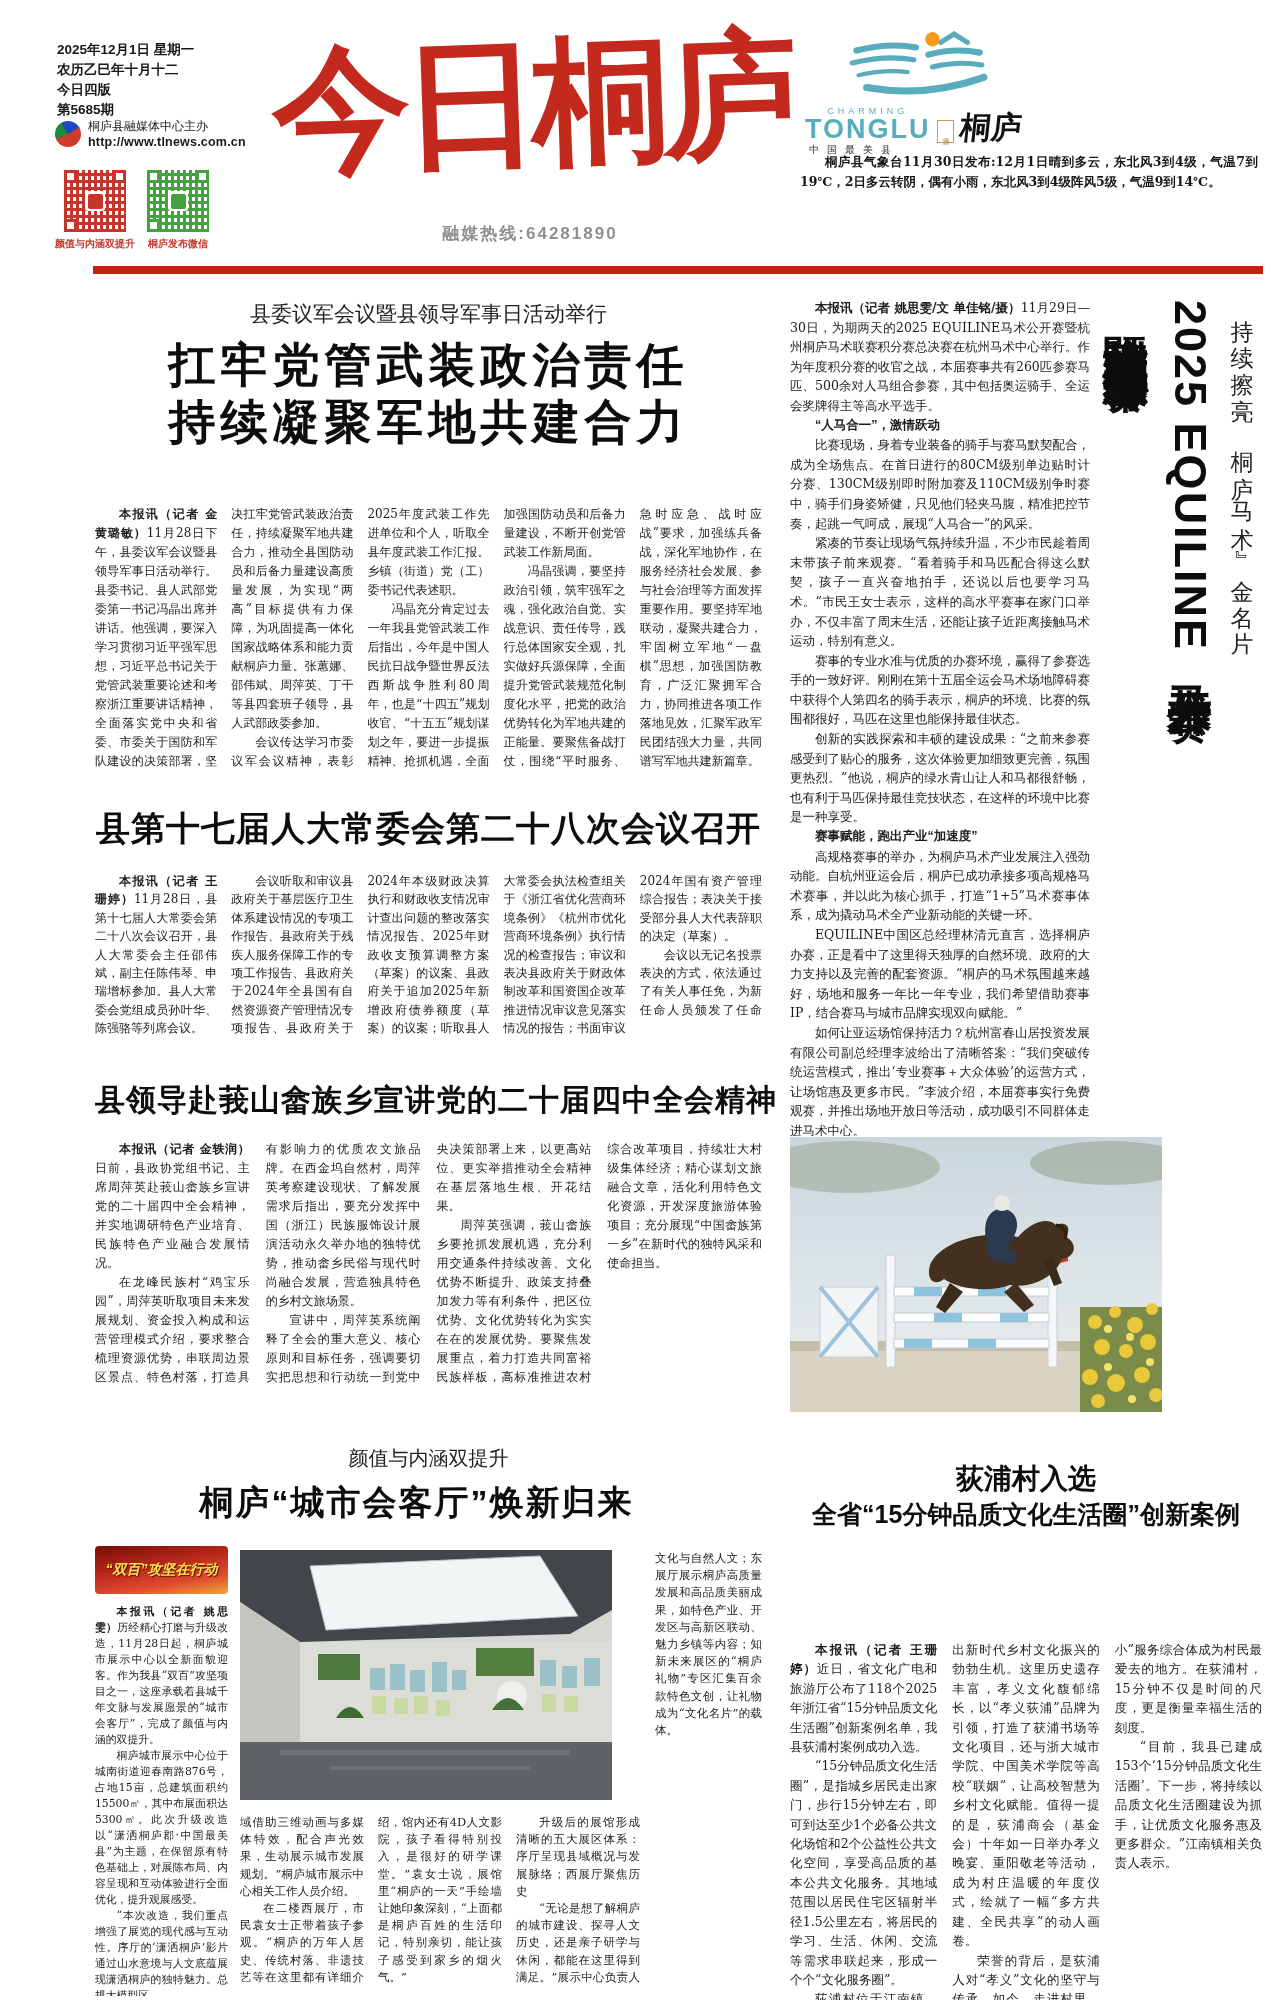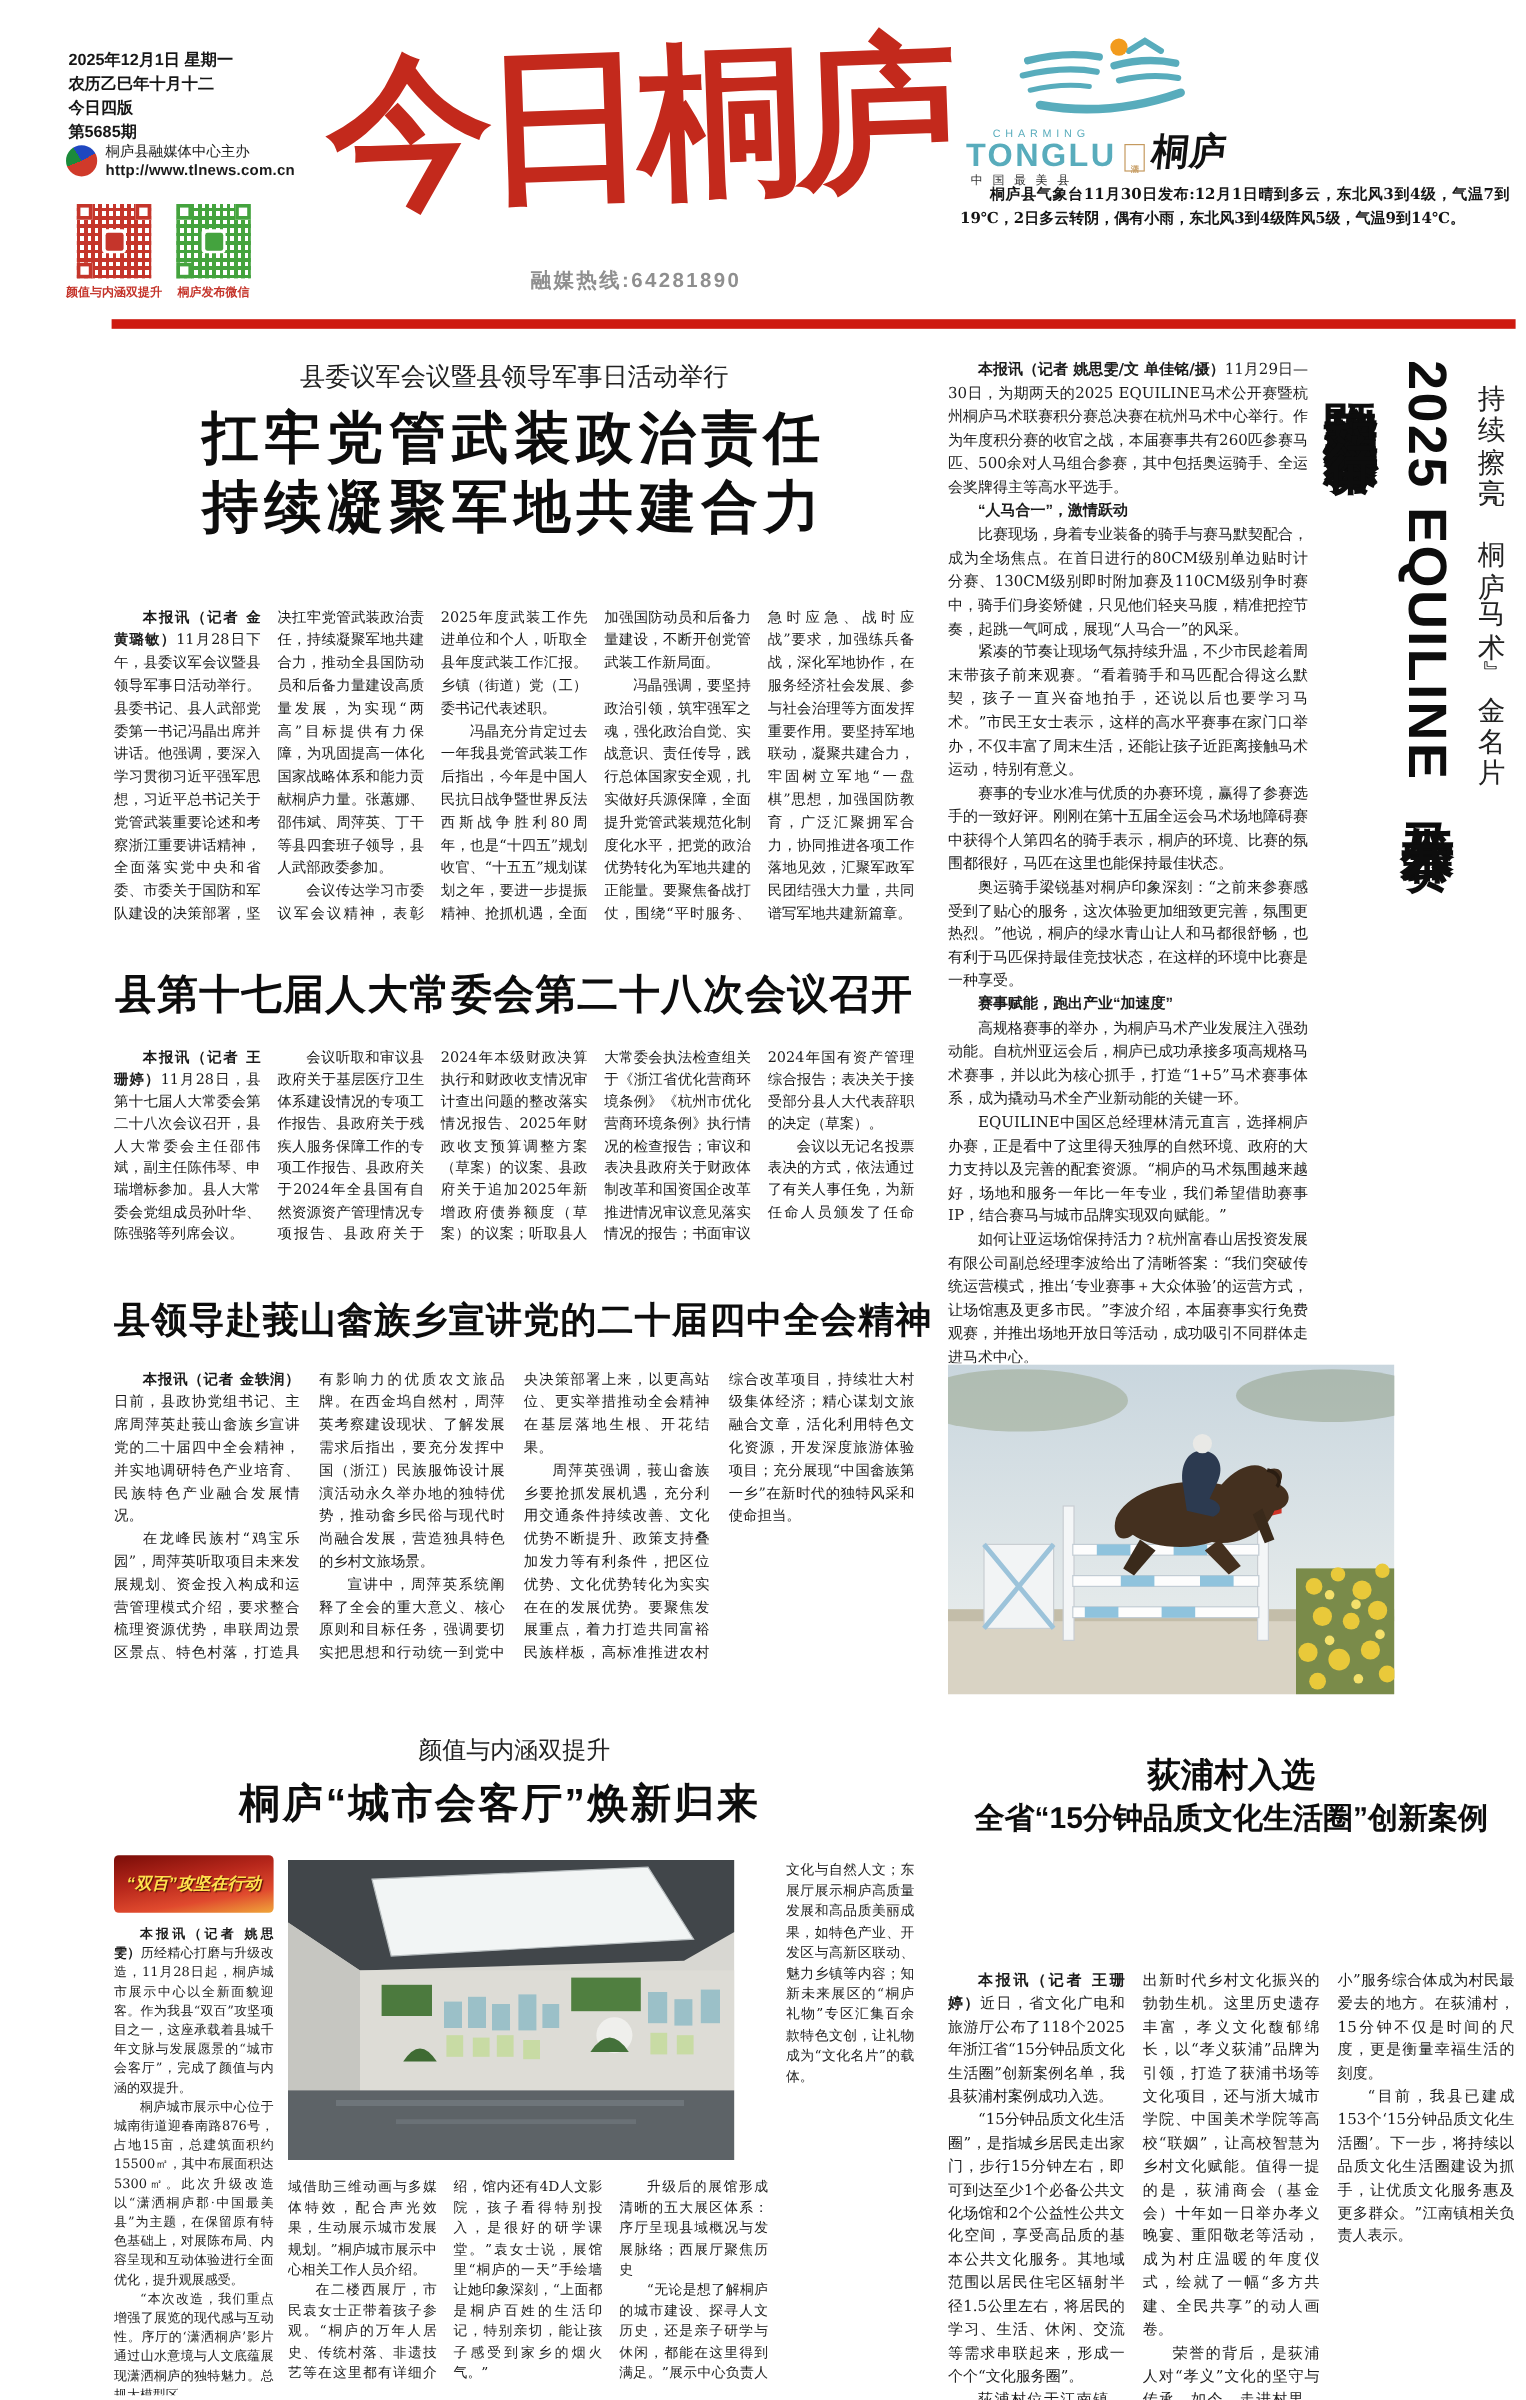--- a/index.html
+++ b/index.html
@@ -177,21 +177,21 @@
     <p>冯晶强调，要坚持政治引领，筑牢强军之魂，强化政治自觉、实战意识、责任传导，践行总体国家安全观，扎实做好兵源保障，全面提升党管武装规范化制度化水平，把党的政治优势转化为军地共建的正能量。要聚焦备战打仗，围绕“平时服务、急时应急、战时应战”要求，加强练兵备战，深化军地协作，在服务经济社会发展、参与社会治理等方面发挥重要作用。要坚持军地联动，凝聚共建合力，牢固树立军地“一盘棋”思想，加强国防教育，广泛汇聚拥军合力，协同推进各项工作落地见效，汇聚军政军民团结强大力量，共同谱写军地共建新篇章。</p>
 
   </div>
 
   <div class="abs a2text">
     <p><b class="byl">本报讯（记者 姚思雯/文 单佳铭/摄）</b><span>11月29日—30日，为期两天的2025 EQUILINE马术公开赛暨杭州桐庐马术联赛积分赛总决赛在杭州马术中心举行。作为年度积分赛的收官之战，本届赛事共有260匹参赛马匹、500余对人马组合参赛，其中包括奥运骑手、全运会奖牌得主等高水平选手。</span></p>
     <p class="sub">“人马合一”，激情跃动</p>
     <p>比赛现场，身着专业装备的骑手与赛马默契配合，成为全场焦点。在首日进行的80CM级别单边贴时计分赛、130CM级别即时附加赛及110CM级别争时赛中，骑手们身姿矫健，只见他们轻夹马腹，精准把控节奏，起跳一气呵成，展现“人马合一”的风采。</p>
     <p>紧凑的节奏让现场气氛持续升温，不少市民趁着周末带孩子前来观赛。“看着骑手和马匹配合得这么默契，孩子一直兴奋地拍手，还说以后也要学习马术。”市民王女士表示，这样的高水平赛事在家门口举办，不仅丰富了周末生活，还能让孩子近距离接触马术运动，特别有意义。</p>
     <p>赛事的专业水准与优质的办赛环境，赢得了参赛选手的一致好评。刚刚在第十五届全运会马术场地障碍赛中获得个人第四名的骑手表示，桐庐的环境、比赛的氛围都很好，马匹在这里也能保持最佳状态。</p>
-    <p>奥运骑手梁锐基对桐庐印象深刻：“之前来参赛感受到了贴心的服务，这次体验更加细致更完善，氛围更热烈。”他说，桐庐的绿水青山让人和马都很舒畅，也有利于马匹保持最佳竞技状态，在这样的环境中比赛是一种享受。</p>
+    <p>创新的实践探索和丰硕的建设成果：“之前来参赛感受到了贴心的服务，这次体验更加细致更完善，氛围更热烈。”他说，桐庐的绿水青山让人和马都很舒畅，也有利于马匹保持最佳竞技状态，在这样的环境中比赛是一种享受。</p>
     <p class="sub">赛事赋能，跑出产业“加速度”</p>
     <p>高规格赛事的举办，为桐庐马术产业发展注入强劲动能。自杭州亚运会后，桐庐已成功承接多项高规格马术赛事，并以此为核心抓手，打造“1+5”马术赛事体系，成为撬动马术全产业新动能的关键一环。</p>
     <p>EQUILINE中国区总经理林清元直言，选择桐庐办赛，正是看中了这里得天独厚的自然环境、政府的大力支持以及完善的配套资源。“桐庐的马术氛围越来越好，场地和服务一年比一年专业，我们希望借助赛事IP，结合赛马与城市品牌实现双向赋能。”</p>
     <p>如何让亚运场馆保持活力？杭州富春山居投资发展有限公司副总经理李波给出了清晰答案：“我们突破传统运营模式，推出‘专业赛事＋大众体验’的运营方式，让场馆惠及更多市民。”李波介绍，本届赛事实行免费观赛，并推出场地开放日等活动，成功吸引不同群体走进马术中心。</p>
 
   </div>
 
   <div class="abs vzone">
     <div class="vbig">暨杭州桐庐马术联赛积分赛总决赛举行</div>
     <div class="vbig">2025 EQUILINE马术公开赛</div>

